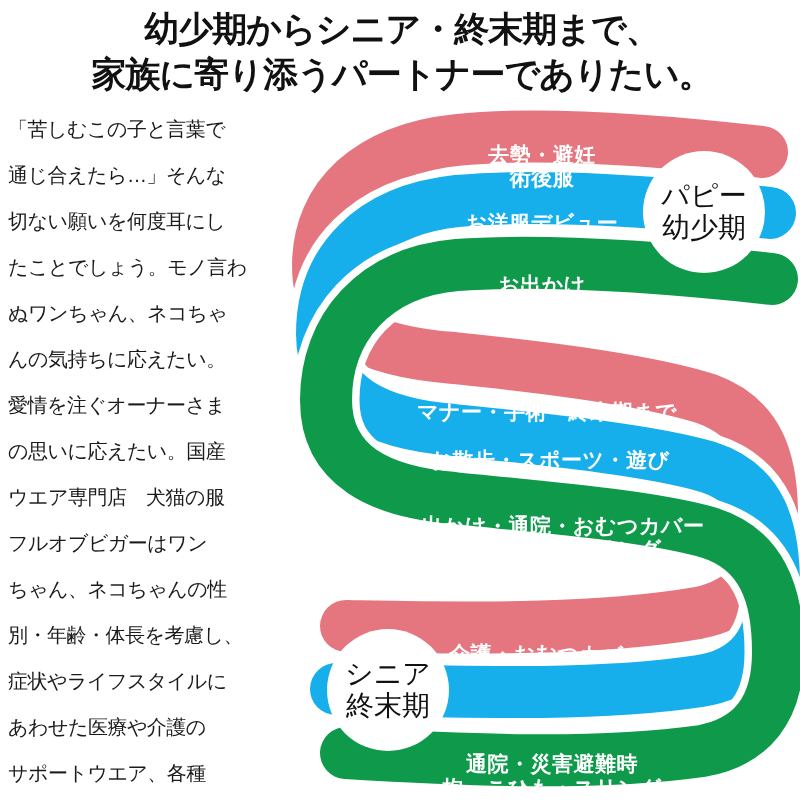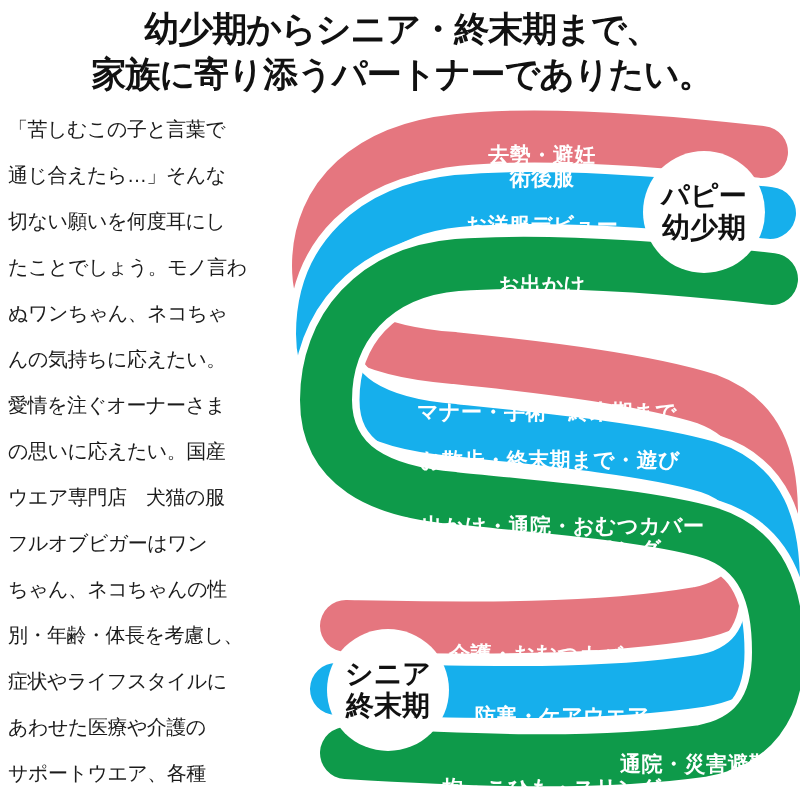--- a/index.html
+++ b/index.html
@@ -18,21 +18,21 @@
   .intro{
     position:absolute;left:6px;top:106px;width:300px;
     font-size:20px;line-height:46px;color:#1b1b1b;
     white-space:pre-line;letter-spacing:-0.5px;
   }
   .band-label{
     position:absolute;text-align:center;color:#ffffff;font-weight:700;
     font-size:21px;line-height:23px;letter-spacing:0.5px;margin-top:24px;
   }
   .circle-label{
-    position:absolute;text-align:center;color:#111111;font-weight:700;
+    position:absolute;text-align:center;color:#111111;font-weight:400;
     font-size:28px;line-height:32px;letter-spacing:0px;
   }
 </style>
 </head>
 <body>
 
 <div class="stage">
 
   <svg class="ribbons" width="800" height="800" viewBox="0 0 800 800">
 
@@ -70,32 +70,31 @@
 症状やライフスタイルに
 あわせた医療や介護の
 サポートウエア、各種
 グッズを開発しておりま
 す。愛犬、愛猫との生活
 をよりよくサポートする
 お手伝いをめざします。</div>
 
   <div class="band-label" style="left:290px;top:119px;width:500px;">去勢・避妊</div>
   <div class="band-label" style="left:290px;top:142px;width:500px;">術後服</div>
-  <div class="band-label" style="left:290px;top:189px;width:500px;">お洋服デビュー</div>
+  <div class="band-label" style="left:290px;top:189px;width:500px;font-family:Liberation Mono, monospace;">お洋服デビュー</div>
   <div class="band-label" style="left:290px;top:249px;width:500px;">お出かけ</div>
   <div class="band-label" style="left:290px;top:271px;width:500px;">抱っこひも・スリング</div>
 
   <div class="band-label" style="left:295px;top:376px;width:500px;">マナー・手術・終末期まで</div>
-  <div class="band-label" style="left:298px;top:424px;width:500px;">お散歩・終末期まで・遊び</div>
+  <div class="band-label" style="left:298px;top:424px;width:500px;">お散歩・スポーツ・遊び</div>
   <div class="band-label" style="left:300px;top:490px;width:500px;">お出かけ・通院・おむつカバー</div>
   <div class="band-label" style="left:300px;top:513px;width:500px;">抱っこひも・スリング</div>
 
   <div class="band-label" style="left:300px;top:618px;width:490px;">介護・おむつカバー</div>
-  <div class="band-label" style="left:330px;top:680px;width:460px;">防寒・ケアウエア</div>
-  <div class="band-label" style="left:310px;top:728px;width:480px;text-align:right;">通院・災害避難時</div>
+  <div class="band-label" style="left:310px;top:728px;width:480px;">通院・災害避難時</div>
   <div class="band-label" style="left:310px;top:752px;width:480px;">抱っこひも・スリング</div>
 
   <div class="circle-label" style="left:632px;top:180px;width:140px;">
     <div>パピー</div>
     <div>幼少期</div>
   </div>
   <div class="circle-label" style="left:316px;top:658px;width:140px;">
     <div>シニア</div>
     <div>終末期</div>
   </div>

